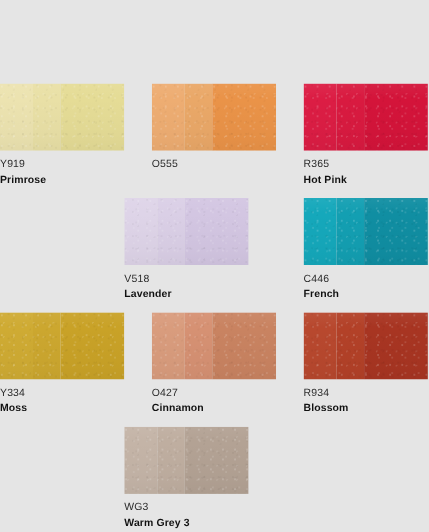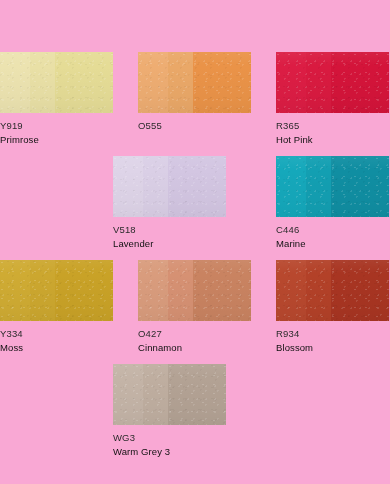--- a/index.html
+++ b/index.html
@@ -12,23 +12,23 @@
     width: 390px;
     height: 484px;
     overflow: hidden;
     font-family: "Liberation Sans", sans-serif;
     -webkit-font-smoothing: antialiased;
   }
   #sheet {
     position: relative;
     width: 390px;
     height: 484px;
-    background: #f9a8d4;
+    background: #e5e5e5;
     box-sizing: border-box;
-    padding: 52px 0 0 0;
+    padding: 76px 0 0 0;
   }
   .swatch-grid {
     display: grid;
     grid-template-columns: 113px 25px 113px 25px 113px 1px;
     grid-auto-rows: 104px;
     column-gap: 0;
     row-gap: 0;
   }
   .swatch-cell {
     position: relative;
@@ -92,21 +92,21 @@
     line-height: 12px;
     color: #2b2b2b;
     font-weight: 400;
     letter-spacing: 0.15px;
     white-space: nowrap;
   }
   .name {
     font-size: 9.5px;
     line-height: 13px;
     color: #111111;
-    font-weight: normal;
+    font-weight: bold;
     letter-spacing: 0.1px;
     white-space: nowrap;
     margin-top: 1px;
   }
 </style>
 </head>
 <body>
 
 <div id="sheet">
 
@@ -168,21 +168,21 @@
     <div class="gutter"></div>
 
     <div class="swatch-cell">
       <div class="chip">
         <div class="band b1" style="background-color: rgb(21, 168, 187);"></div>
         <div class="band b2" style="background-color: rgb(19, 159, 178);"></div>
         <div class="band b3" style="background-color: rgb(16, 142, 162);"></div>
       </div>
       <div class="labels">
         <div class="code">C446</div>
-        <div class="name">Marine</div>
+        <div class="name">French</div>
       </div>
     </div>
     <div class="gutter"></div>
 
     <div class="swatch-cell">
       <div class="chip">
         <div class="band b1" style="background-color: rgb(207, 171, 51);"></div>
         <div class="band b2" style="background-color: rgb(204, 167, 47);"></div>
         <div class="band b3" style="background-color: rgb(201, 162, 39);"></div>
       </div>

